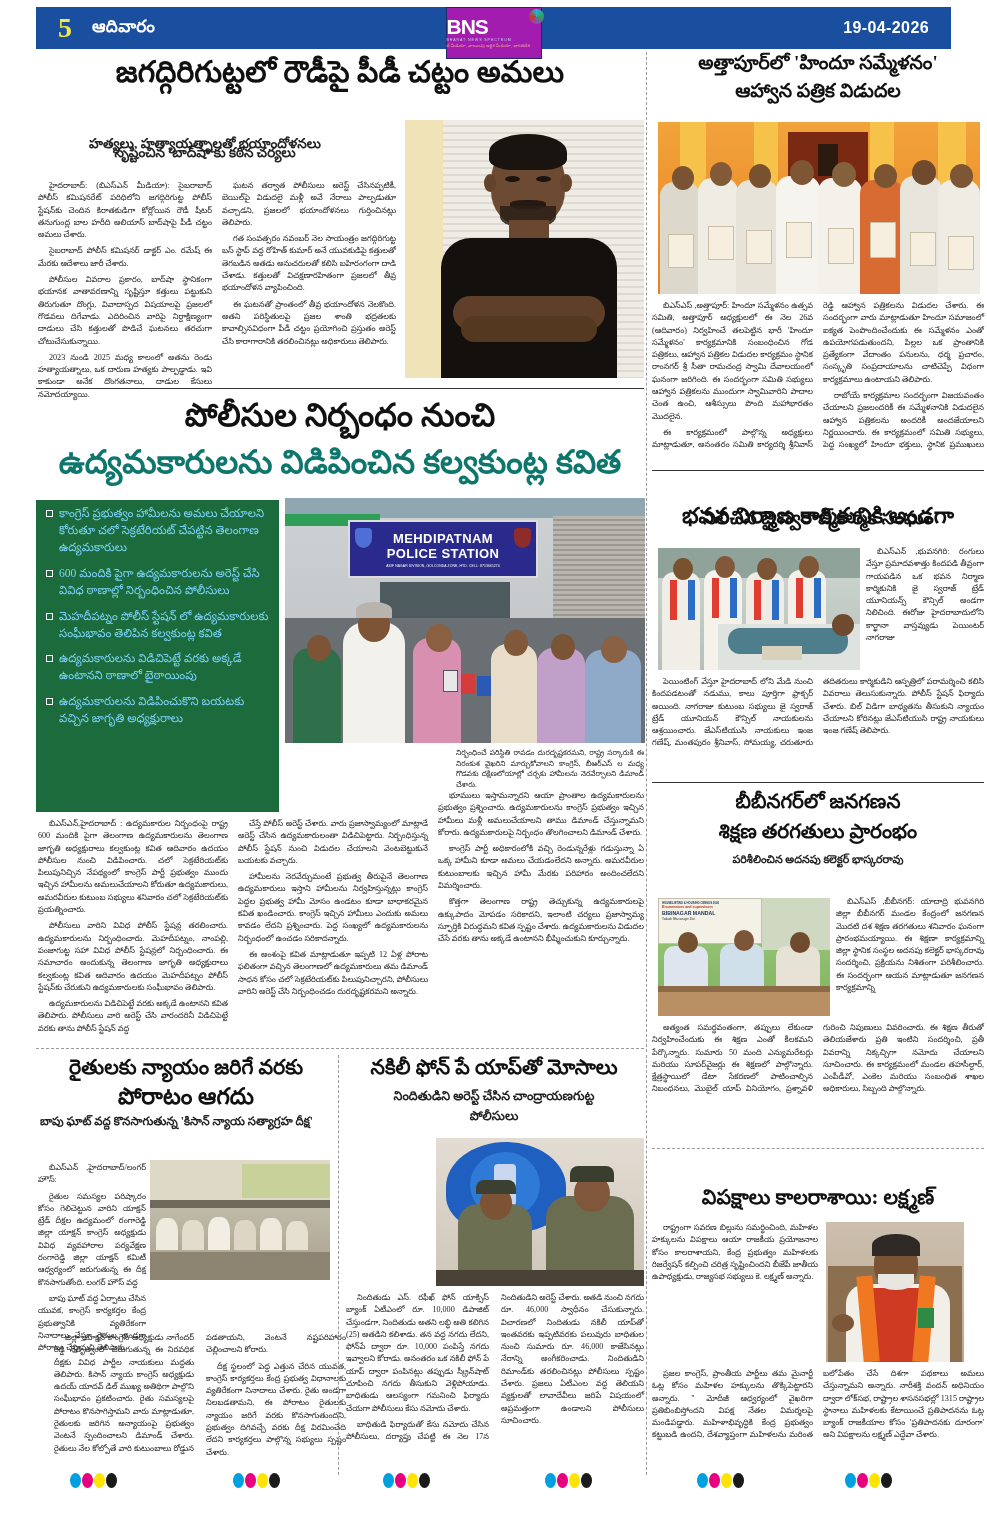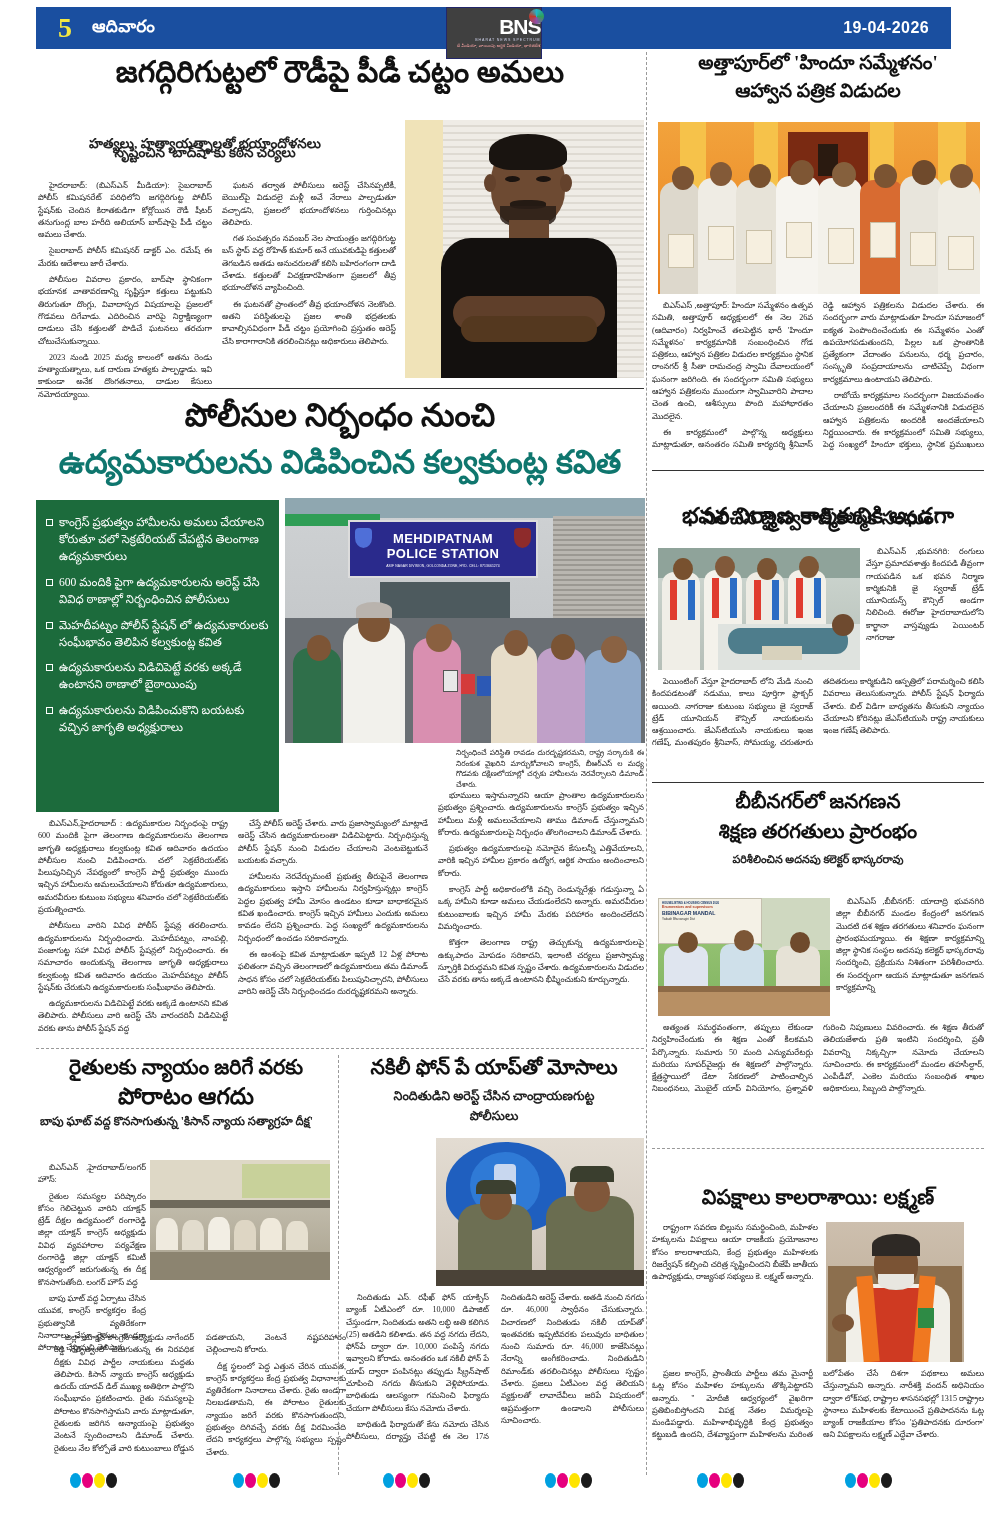--- a/index.html
+++ b/index.html
@@ -21,22 +21,22 @@
     color: #f4e842; font-size: 28px; font-weight: bold;
     margin-left: 22px; font-family: "Liberation Serif", serif;
     line-height: 1;
   }
   .mh-day {
     color: #ffffff; font-size: 17px; font-weight: bold; margin-left: 20px;
     letter-spacing: .3px;
   }
   .mh-logo {
     position: absolute; left: 50%; top: 0px; transform: translateX(-50%);
-    width: 96px; height: 52px; background: #404040;
-    display: flex; flex-direction: column; align-items: flex-end; justify-content: center;
+    width: 96px; height: 52px; background: #a21caf;
+    display: flex; flex-direction: column; align-items: flex-start; justify-content: center;
     border: 1px solid #23276b;
   }
   .mh-logo-main {
     color: #fff; font-size: 21px; font-weight: bold; letter-spacing: -1px;
     line-height: .95; font-family: "Liberation Sans", sans-serif;
     position: relative;
   }
   .mh-logo-swirl {
     position: absolute; right: -3px; top: 1px; width: 15px; height: 15px;
     border-radius: 50%;
@@ -80,22 +80,22 @@
 
   
   .photo { position: absolute; overflow: hidden; background: #d6d2cc; }
   .cap {
     font-family: "Liberation Serif", serif; font-size: 7.4px;
     line-height: 1.45; color: #1a1a1a; text-align: justify;
   }
 
   
   .greenbox {
-    position: absolute; background: #1c6b3c; color: #ffffff;
-    padding: 15px 10px 8px 10px;
+    position: absolute; background: #1c6b3c; color: #7dd3fc;
+    padding: 6px 10px 8px 10px;
     font-family: "Liberation Serif", serif;
   }
   .greenbox .bl {
     display: flex; gap: 6px; margin-bottom: 9px;
     font-size: 11.6px; line-height: 1.46;
   }
   .greenbox .sq {
     flex: 0 0 auto; width: 7px; height: 7px; margin-top: 4px;
     border: 1px solid #fff; background: transparent;
   }
@@ -251,21 +251,20 @@
     <p>పోలీసులు వారిని వివిధ పోలీస్ స్టేషన్ల తరలించారు. ఉద్యమకారులను నిర్బంధించారు. మెహదీపట్నం, నాంపల్లి, పంజాగుట్ట సహా వివిధ పోలీస్ స్టేషన్లలో నిర్బంధించారు. ఈ సమాచారం అందుకున్న తెలంగాణ జాగృతి అధ్యక్షురాలు కల్వకుంట్ల కవిత ఆదివారం ఉదయం మెహదీపట్నం పోలీస్ స్టేషన్‌కు చేరుకుని ఉద్యమకారులకు సంఘీభావం తెలిపారు.</p>
     <p>ఉద్యమకారులను విడిచిపెట్టే వరకు అక్కడే ఉంటానని కవిత తెలిపారు. పోలీసులు వారి అరెస్ట్ చేసి వారందరినీ విడిచిపెట్టే వరకు తాను పోలీస్ స్టేషన్ వద్ద</p>
   </div>
   <div class="body-col" style="position:absolute; left:238px; top:818px; width:190px; height:230px;">
     <p>చేస్తే పోలీస్ అరెస్ట్ చేశారు. వారు ప్రజాస్వామ్యంలో మాట్లాడే అరెస్ట్ చేసిన ఉద్యమకారులంతా విడిచిపెట్టారు. నిర్బంధిస్తున్న పోలీస్ స్టేషన్ నుంచి విడుదల చేయాలని వెంటబెట్టుకునే బయటకు వచ్చారు.</p>
     <p>హామీలను నెరవేర్చుమంటే ప్రభుత్వ తీరుపైనే తెలంగాణ ఉద్యమకారులు ఇస్తాని హామీలను నిర్వహిస్తున్నట్లు కాంగ్రెస్ పెద్దల ప్రభుత్వ హామీ మోసం ఉండటం కూడా బాధాకరమైన కవిత ఖండించారు. కాంగ్రెస్ ఇచ్చిన హామీలు ఎందుకు అమలు కావడం లేదని ప్రశ్నించారు. పెద్ద సంఖ్యలో ఉద్యమకారులను నిర్బంధంలో ఉంచడం సరికాదన్నారు.</p>
     <p>ఈ అంశంపై కవిత మాట్లాడుతూ ఇప్పటి 12 ఏళ్ల పోరాట ఫలితంగా వచ్చిన తెలంగాణలో ఉద్యమకారులు తమ డిమాండ్ సాధన కోసం చలో సెక్రటేరియట్‌కు పిలుపునిచ్చారని, పోలీసులు వారిని అరెస్ట్ చేసి నిర్బంధించడం దురదృష్టకరమని అన్నారు.</p>
   </div>
   <div class="body-col" style="position:absolute; left:438px; top:790px; width:206px; height:258px;">
     <p>భూములు ఇస్తామన్నారని ఆయా ప్రాంతాల ఉద్యమకారులను ప్రభుత్వం ప్రశ్నించారు. ఉద్యమకారులను కాంగ్రెస్ ప్రభుత్వం ఇచ్చిన హామీలు మళ్లీ అమలుచేయాలని తాము డిమాండ్ చేస్తున్నామని కోరారు. ఉద్యమకారులపై నిర్బంధం తొలగించాలని డిమాండ్ చేశారు.</p>
-    <p>ప్రభుత్వం ఉద్యమకారులపై నమోదైన కేసులన్నీ ఎత్తివేయాలని, వారికి ఇచ్చిన హామీల ప్రకారం ఉద్యోగ, ఆర్థిక సాయం అందించాలని కోరారు.</p>
     <p>కాంగ్రెస్ పార్టీ అధికారంలోకి వచ్చి రెండున్నరేళ్లు గడుస్తున్నా ఏ ఒక్క హామీని కూడా అమలు చేయడంలేదని అన్నారు. అమరవీరుల కుటుంబాలకు ఇచ్చిన హామీ మేరకు పరిహారం అందించలేదని విమర్శించారు.</p>
     <p>కొత్తగా తెలంగాణ రాష్ట్ర తెచ్చుకున్న ఉద్యమకారులపై ఉక్కుపాదం మోపడం సరికాదని, ఇలాంటి చర్యలు ప్రజాస్వామ్య స్ఫూర్తికి విరుద్ధమని కవిత స్పష్టం చేశారు. ఉద్యమకారులను విడుదల చేసే వరకు తాను అక్కడే ఉంటానని భీష్మించుకుని కూర్చున్నారు.</p>
   </div>
 
   <div class="hrule-dash" style="left:36px; top:1048px; width:608px;"></div>
 
   <div class="hl" style="position:absolute; left:36px; top:1056px; width:300px; font-size:20.5px;">రైతులకు న్యాయం జరిగే వరకు</div>
   <div class="hl" style="position:absolute; left:36px; top:1084px; width:300px; font-size:23px;">పోరాటం ఆగదు</div>
   <div class="sub" style="position:absolute; left:40px; top:1114px; width:292px; font-size:11.6px; text-align:left;">బాపు ఘాట్ వద్ద కొనసాగుతున్న 'కిసాన్ న్యాయ సత్యాగ్రహ దీక్ష'</div>
 

